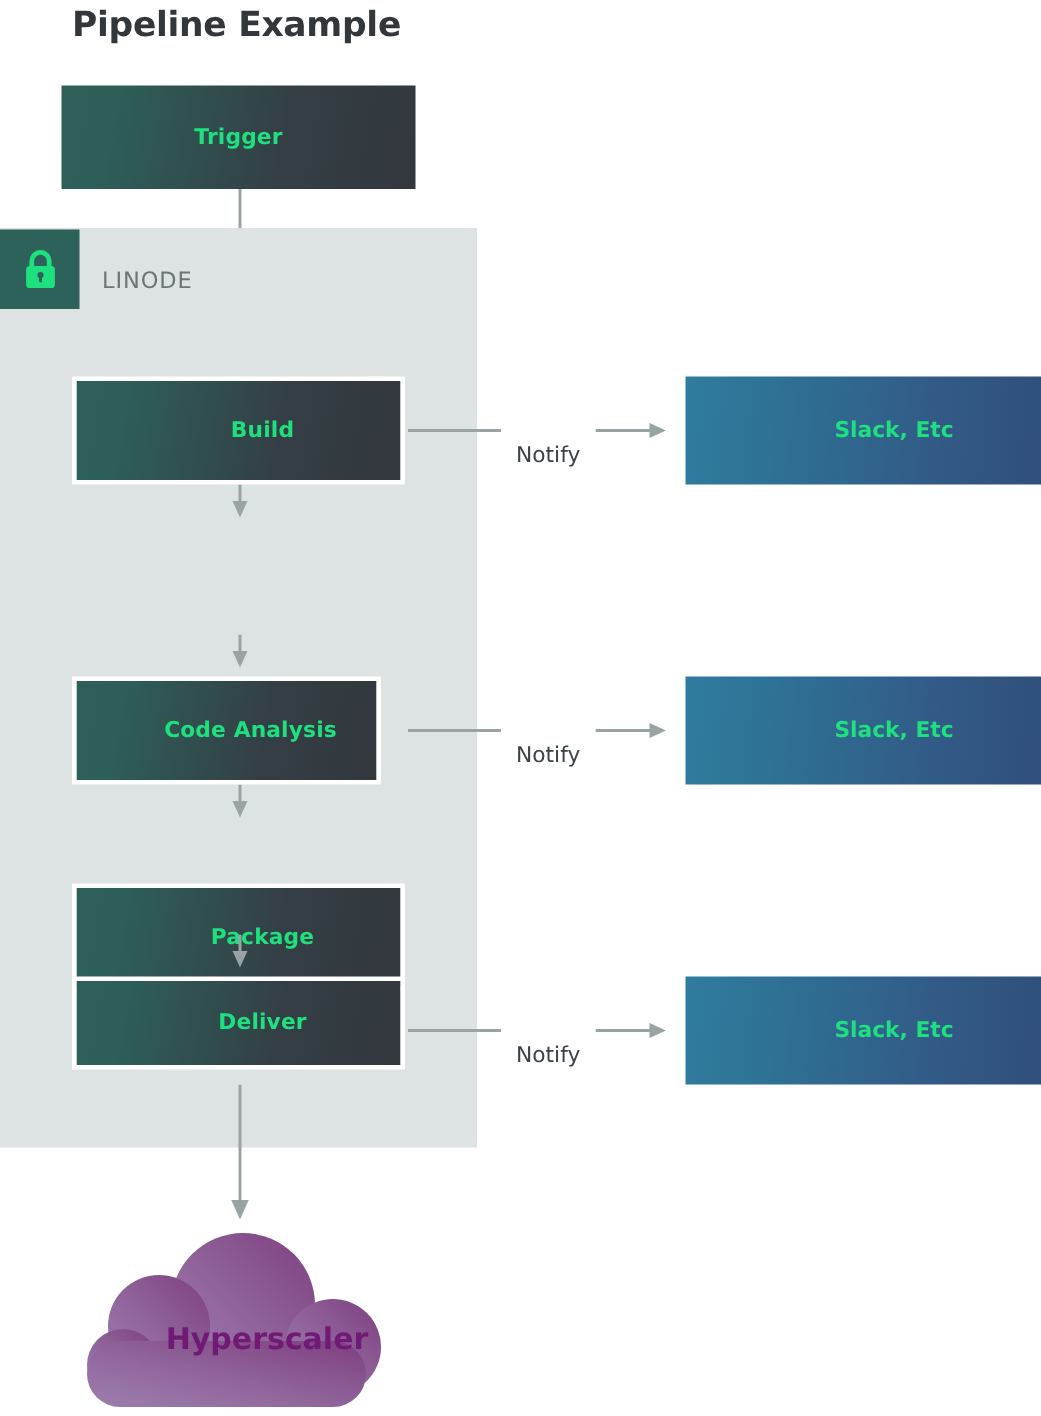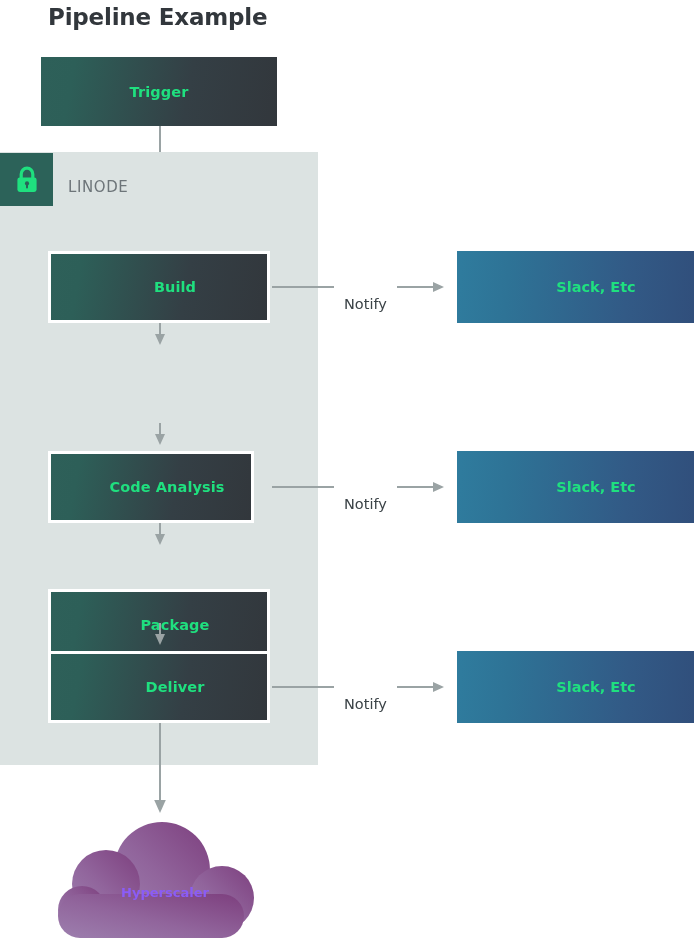--- a/index.html
+++ b/index.html
@@ -137,30 +137,30 @@
   .cloud-wrap {
     position: absolute;
     left: 50px;
     top: 822px;
     width: 222px;
     height: 122px;
   }
   .cloud-wrap svg { display: block; }
   .cloud-label {
     position: absolute;
-    left: 4px;
+    left: 17px;
     top: 0;
     width: 222px;
     height: 122px;
     display: flex;
     align-items: center;
     justify-content: center;
-    font-size: 13px;
+    font-size: 20px;
     font-weight: bold;
-    color: #8b5cf6;
+    color: #701a75;
     white-space: nowrap;
     padding-top: 18px;
     box-sizing: border-box;
     pointer-events: none;
   }
 </style>
 </head>
 <body>
 
 <div id="diagram">
@@ -219,21 +219,21 @@
   <div class="stage stage-bordered" style="left:48px; top:551px; width:222px; height:72px;margin-top:38px;">
     <span class="stage-label">Package</span>
   </div>
   <div class="vconn" style="left:152px; top:623px; width:16px; height:24px;">
     <svg width="16" height="24" viewBox="0 0 16 24">
       <line x1="8" y1="0" x2="8" y2="11" stroke="#9aa3a4" stroke-width="2"></line>
       <polygon points="8,22 3,11 13,11" fill="#9aa3a4"></polygon>
     </svg>
   </div>
 
-  <div class="stage stage-bordered" style="left:48px; top:651px; width:222px; height:72px;">
+  <div class="stage stage-bordered" style="left:48px; top:651px; width:222px; height:62px;">
     <span class="stage-label">Deliver</span>
   </div>
 
   <div class="vconn" style="left:152px; top:723px; width:16px; height:92px;">
     <svg width="16" height="92" viewBox="0 0 16 92">
       <line x1="8" y1="0" x2="8" y2="78" stroke="#9aa3a4" stroke-width="2"></line>
       <polygon points="8,90 2.2,77 13.8,77" fill="#9aa3a4"></polygon>
     </svg>
   </div>
 

